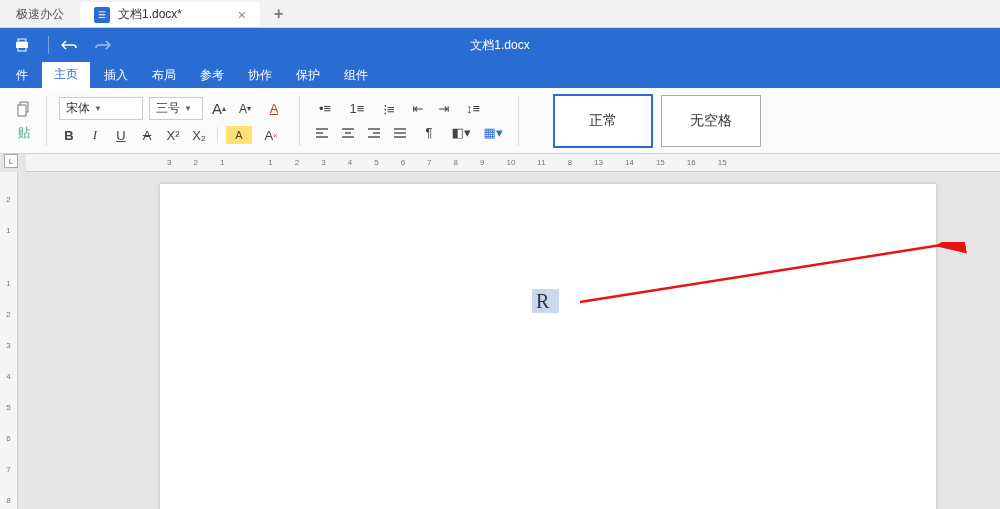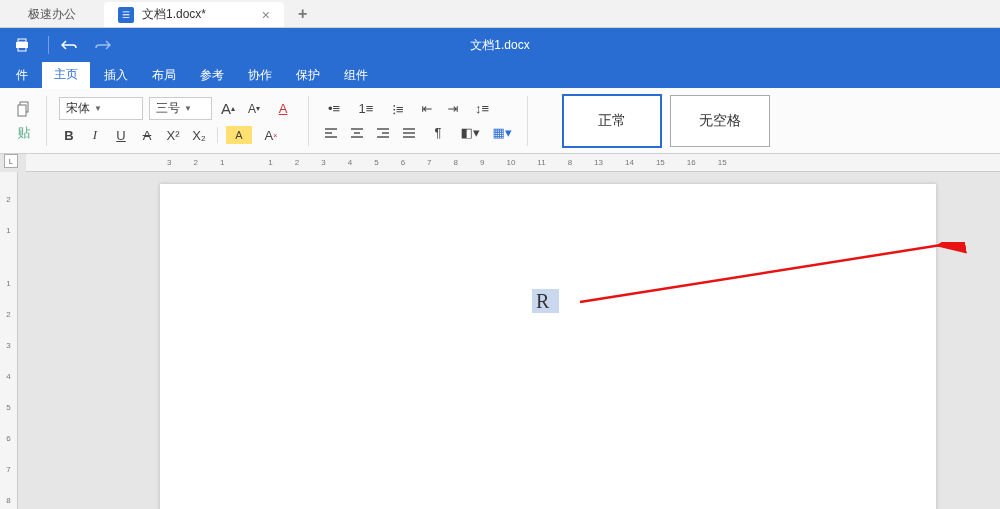--- a/index.html
+++ b/index.html
@@ -1,19 +1,19 @@
 <!DOCTYPE html>
 <html><head>
 <meta charset="utf-8">
 <style>
 * { margin: 0; padding: 0; box-sizing: border-box; font-family: "Microsoft YaHei", Arial, sans-serif; }
 body { background: #e6e6e6; width: 1000px; height: 509px; overflow: hidden; position: relative; }
 
 .tabs-bar { background: #f2f2f2; height: 28px; display: flex; align-items: flex-end; border-bottom: 1px solid #d0d0d0; }
-.tab-home { padding: 4px 28px; font-size: 12px; color: #555; }
+.tab-home { padding: 4px 16px; font-size: 12px; color: #555; }
 .tab-doc { background: #fff; padding: 4px 14px; display: flex; align-items: center; gap: 8px; border-radius: 4px 4px 0 0; font-size: 12px; color: #333; min-width: 180px; }
 .tab-doc .icon-blue { width: 16px; height: 16px; background: #2a6dd2; border-radius: 2px; display: inline-flex; align-items: center; justify-content: center; color: #fff; font-size: 9px; }
 .tab-doc .close { margin-left: auto; color: #888; font-size: 14px; }
 .tab-new { padding: 4px 14px; color: #777; font-size: 16px; font-weight: bold; }
 
 .title-bar { background: #2a6dd2; height: 34px; display: flex; align-items: center; padding: 0 8px; color: #fff; position: relative; }
 .title-bar .tbtn { width: 28px; height: 24px; display: inline-flex; align-items: center; justify-content: center; margin-right: 6px; }
 .title-bar .sep { width: 1px; height: 18px; background: rgba(255,255,255,0.35); margin: 0 6px; }
 .title-bar .title-text { position: absolute; left: 50%; transform: translateX(-50%); font-size: 12px; }
 
@@ -102,21 +102,21 @@
     <span class="btn-icn" style="color:#5a8;">贴</span>
   </div>
   <div class="sep"></div>
 
   <div class="rgroup">
     <div class="row">
       <span class="sel" style="width:84px">
           <span>宋体</span>
           <span class="dd">▼</span>
         </span>
-      <span class="sel" style="width:63px">
+      <span class="sel" style="width:54px">
           <span>三号</span>
           <span class="dd">▼</span>
         </span>
       <span class="btn-icn" style="font-size:15px">A<sup style="font-size:8px">▴</sup></span>
       <span class="btn-icn" style="font-size:12px">A<sup style="font-size:8px">▾</sup></span>
       <span class="btn-icn wider" style="color:#c33;text-decoration:underline">A</span>
     </div>
     <div class="row">
       <span class="btn-icn" style="font-weight:bold">B</span>
       <span class="btn-icn" style="font-style:italic;font-family:serif">I</span>

